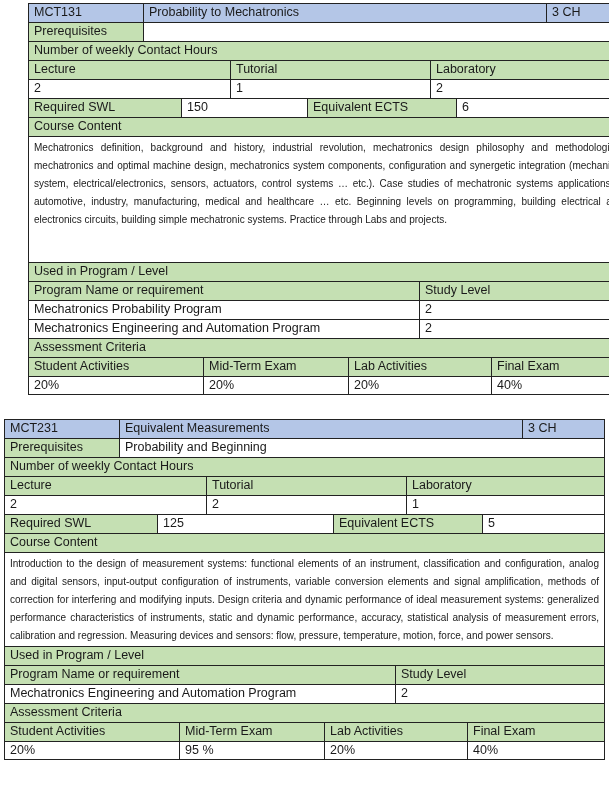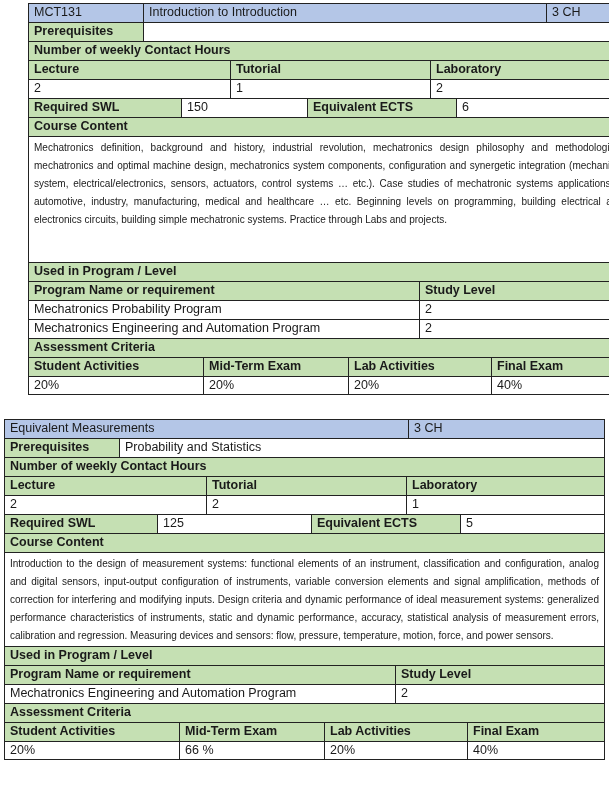--- a/index.html
+++ b/index.html
@@ -6,34 +6,34 @@
   body { width: 609px; height: 791px; position: relative; overflow: hidden;
          font-family: "Liberation Sans", "DejaVu Sans", sans-serif; font-size: 12.5px; color: #1a1a1a; }
   .course { position: absolute; left: 4px; width: 601px; }
   .course-1 { top: 3px; margin-left: 24px; }
   .course-2 { top: 419px; }
   .row { display: flex; width: 601px; box-sizing: border-box; border-left: 1px solid #222; border-right: 1px solid #222; border-top: 1px solid #222; height: 19px; }
   .row.last { border-bottom: 1px solid #222; }
   .cell { box-sizing: border-box; height: 100%; line-height: 17px; padding: 0 5px; white-space: nowrap; overflow: hidden; border-left: 1px solid #222; }
   .cell:first-child { border-left: none; }
   .blue { background: #b4c6e7; }
-  .green { background: #c5e0b3; font-weight: bold; }
+  .green { background: #c5e0b3; }
   .white { background: #ffffff; }
   .center { text-align: left; }
   .grow { flex: 1; }
   .content { display: block; height: auto; }
   .content .text { padding: 2px 5px 2px 5px; line-height: 18px; text-align: justify; font-size: 10px; white-space: normal; }
 </style>
 </head>
 <body>
 
 <div class="course course-1">
   <div class="row">
     <div class="cell blue" style="width:114px">MCT131</div>
-    <div class="cell blue" style="width:403px">Introduction to Introduction</div>
+    <div class="cell blue" style="width:403px">Probability to Mechatronics</div>
     <div class="cell blue center grow">3 CH</div>
   </div>
   <div class="row">
     <div class="cell green" style="width:114px">Prerequisites</div>
     <div class="cell white grow"></div>
   </div>
   <div class="row">
     <div class="cell green grow">Number of weekly Contact Hours</div>
   </div>
   <div class="row">
@@ -85,43 +85,44 @@
   <div class="row last">
     <div class="cell white center" style="width:174px">20%</div>
     <div class="cell white center" style="width:145px">20%</div>
     <div class="cell white center" style="width:143px">20%</div>
     <div class="cell white center grow">40%</div>
   </div>
 </div>
 
 <div class="course course-2">
   <div class="row">
+    <div class="cell blue" style="width:114px">MCT231</div>
     <div class="cell blue" style="width:403px">Equivalent Measurements</div>
     <div class="cell blue center grow">3 CH</div>
   </div>
   <div class="row">
     <div class="cell green" style="width:114px">Prerequisites</div>
-    <div class="cell white grow">Probability and Statistics</div>
+    <div class="cell white grow">Probability and Beginning</div>
   </div>
   <div class="row">
     <div class="cell green grow">Number of weekly Contact Hours</div>
   </div>
   <div class="row">
     <div class="cell green center" style="width:201px">Lecture</div>
     <div class="cell green center" style="width:200px">Tutorial</div>
     <div class="cell green center grow">Laboratory</div>
   </div>
   <div class="row">
     <div class="cell white center" style="width:201px">2</div>
     <div class="cell white center" style="width:200px">2</div>
     <div class="cell white center grow">1</div>
   </div>
   <div class="row">
     <div class="cell green" style="width:152px">Required SWL</div>
-    <div class="cell white center" style="width:154px">125</div>
+    <div class="cell white center" style="width:176px">125</div>
     <div class="cell green" style="width:149px">Equivalent ECTS</div>
     <div class="cell white center grow">5</div>
   </div>
   <div class="row">
     <div class="cell green grow">Course Content</div>
   </div>
   <div class="row content" style="height:94px">
     <div class="text">Introduction to the design of measurement systems: functional elements of an instrument, classification and configuration, analog and digital sensors, input-output configuration of instruments, variable conversion elements and signal amplification, methods of correction for interfering and modifying inputs. Design criteria and dynamic performance of ideal measurement systems: generalized performance characteristics of instruments, static and dynamic performance, accuracy, statistical analysis of measurement errors, calibration and regression. Measuring devices and sensors: flow, pressure, temperature, motion, force, and power sensors.</div>
   </div>
   <div class="row">
@@ -139,17 +140,17 @@
     <div class="cell green grow">Assessment Criteria</div>
   </div>
   <div class="row">
     <div class="cell green center" style="width:174px">Student Activities</div>
     <div class="cell green center" style="width:145px">Mid-Term Exam</div>
     <div class="cell green center" style="width:143px">Lab Activities</div>
     <div class="cell green center grow">Final Exam</div>
   </div>
   <div class="row last">
     <div class="cell white center" style="width:174px">20%</div>
-    <div class="cell white center" style="width:145px">66 %</div>
+    <div class="cell white center" style="width:145px">95 %</div>
     <div class="cell white center" style="width:143px">20%</div>
     <div class="cell white center grow">40%</div>
   </div>
 </div>
 
 </body></html>

